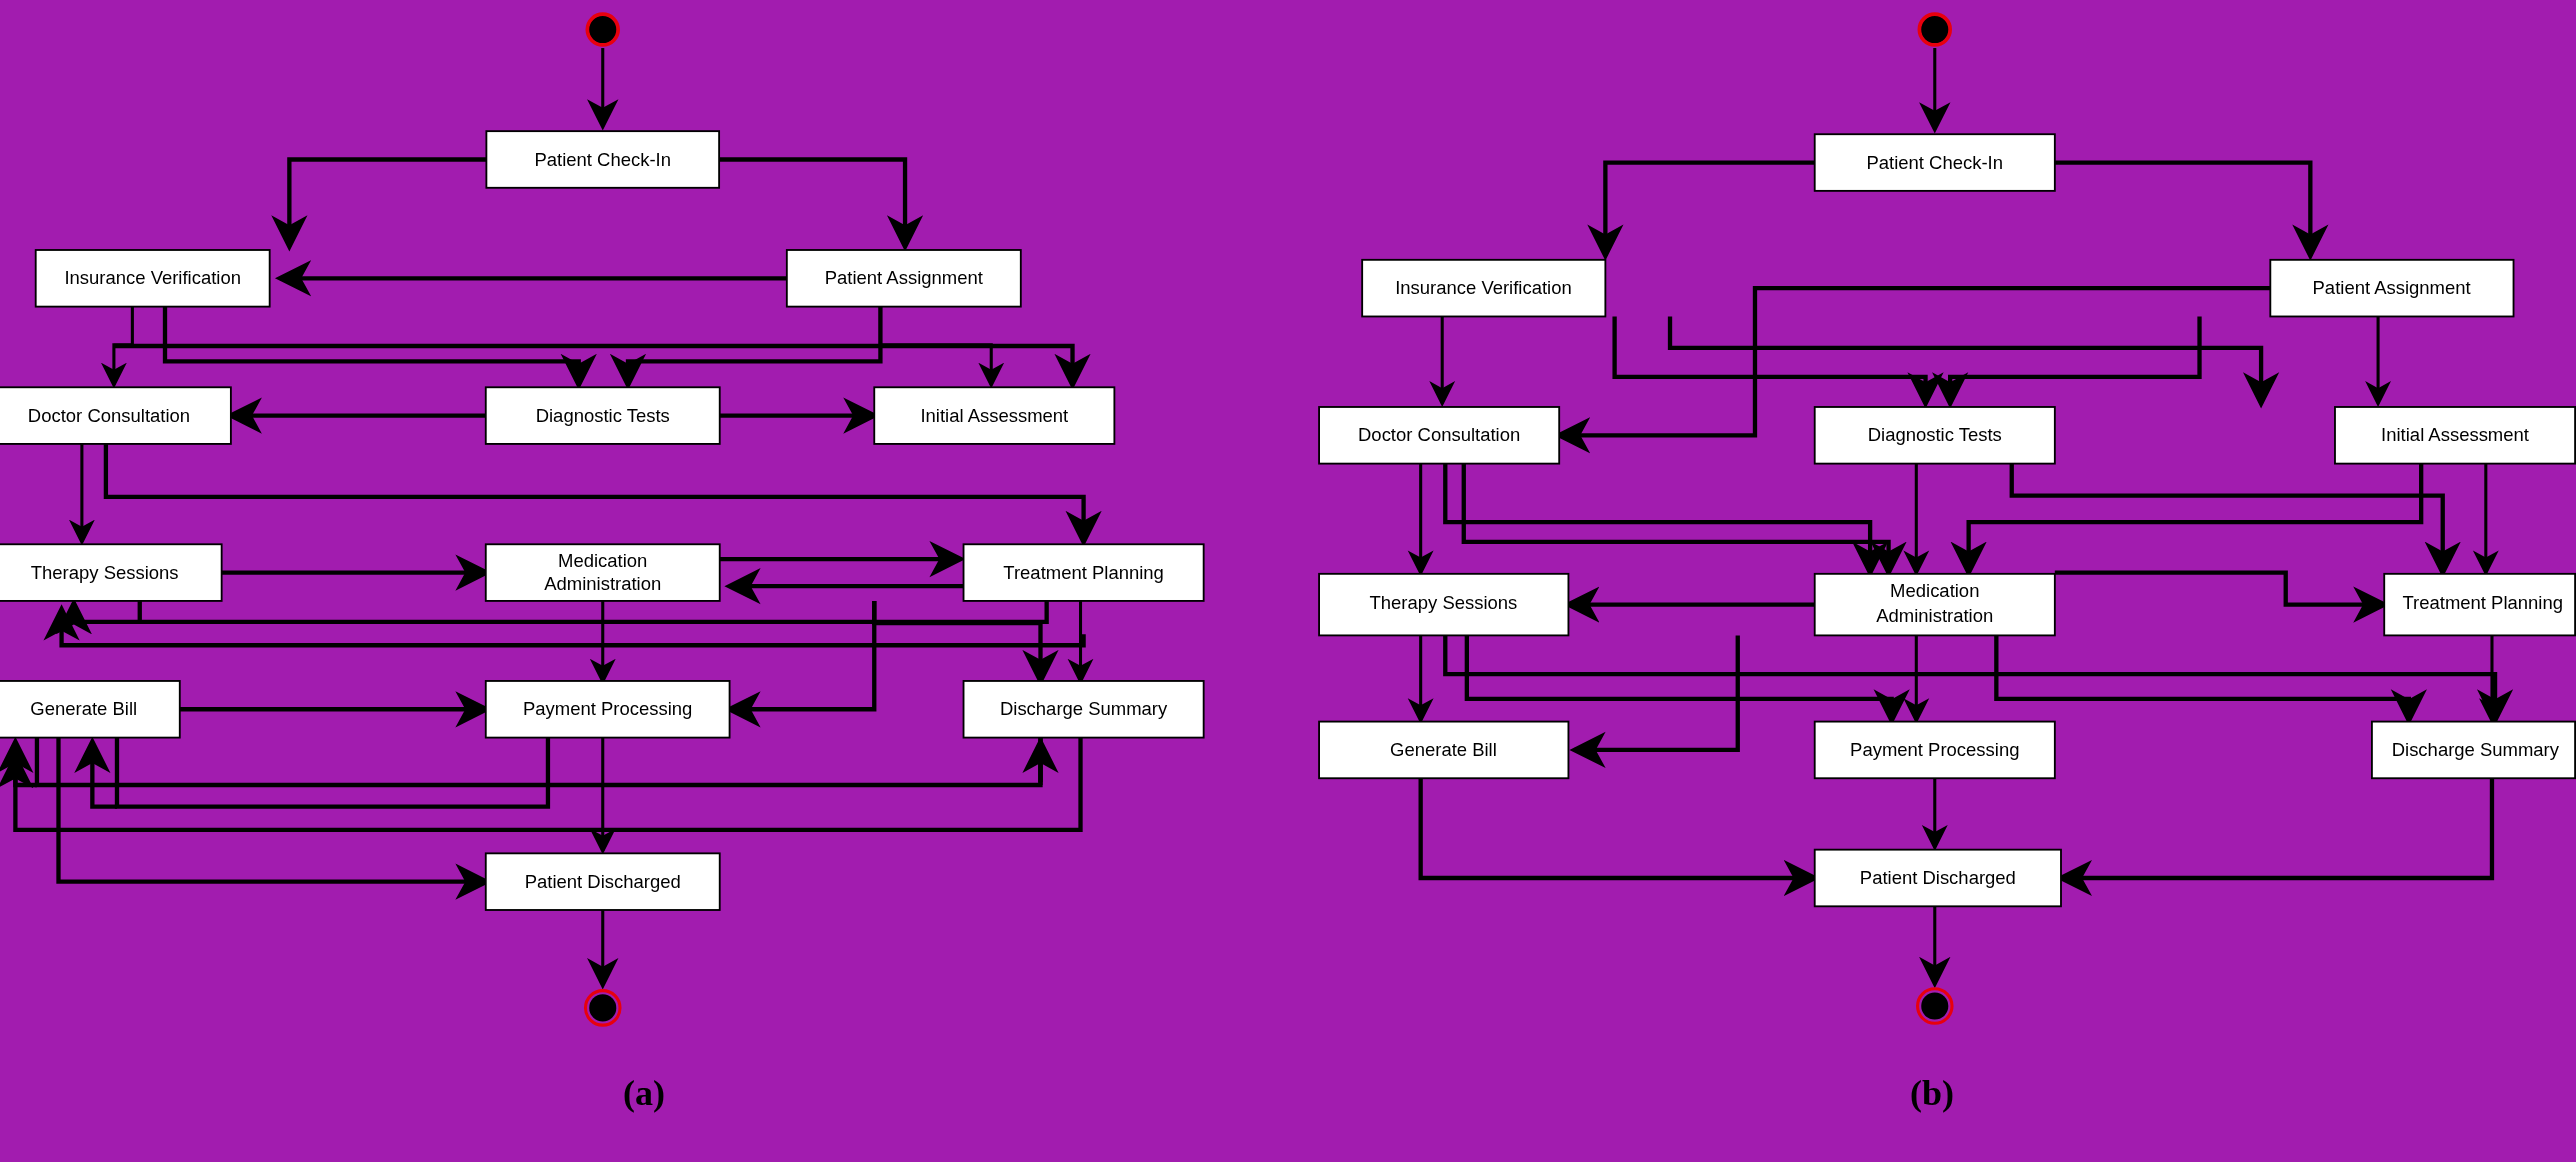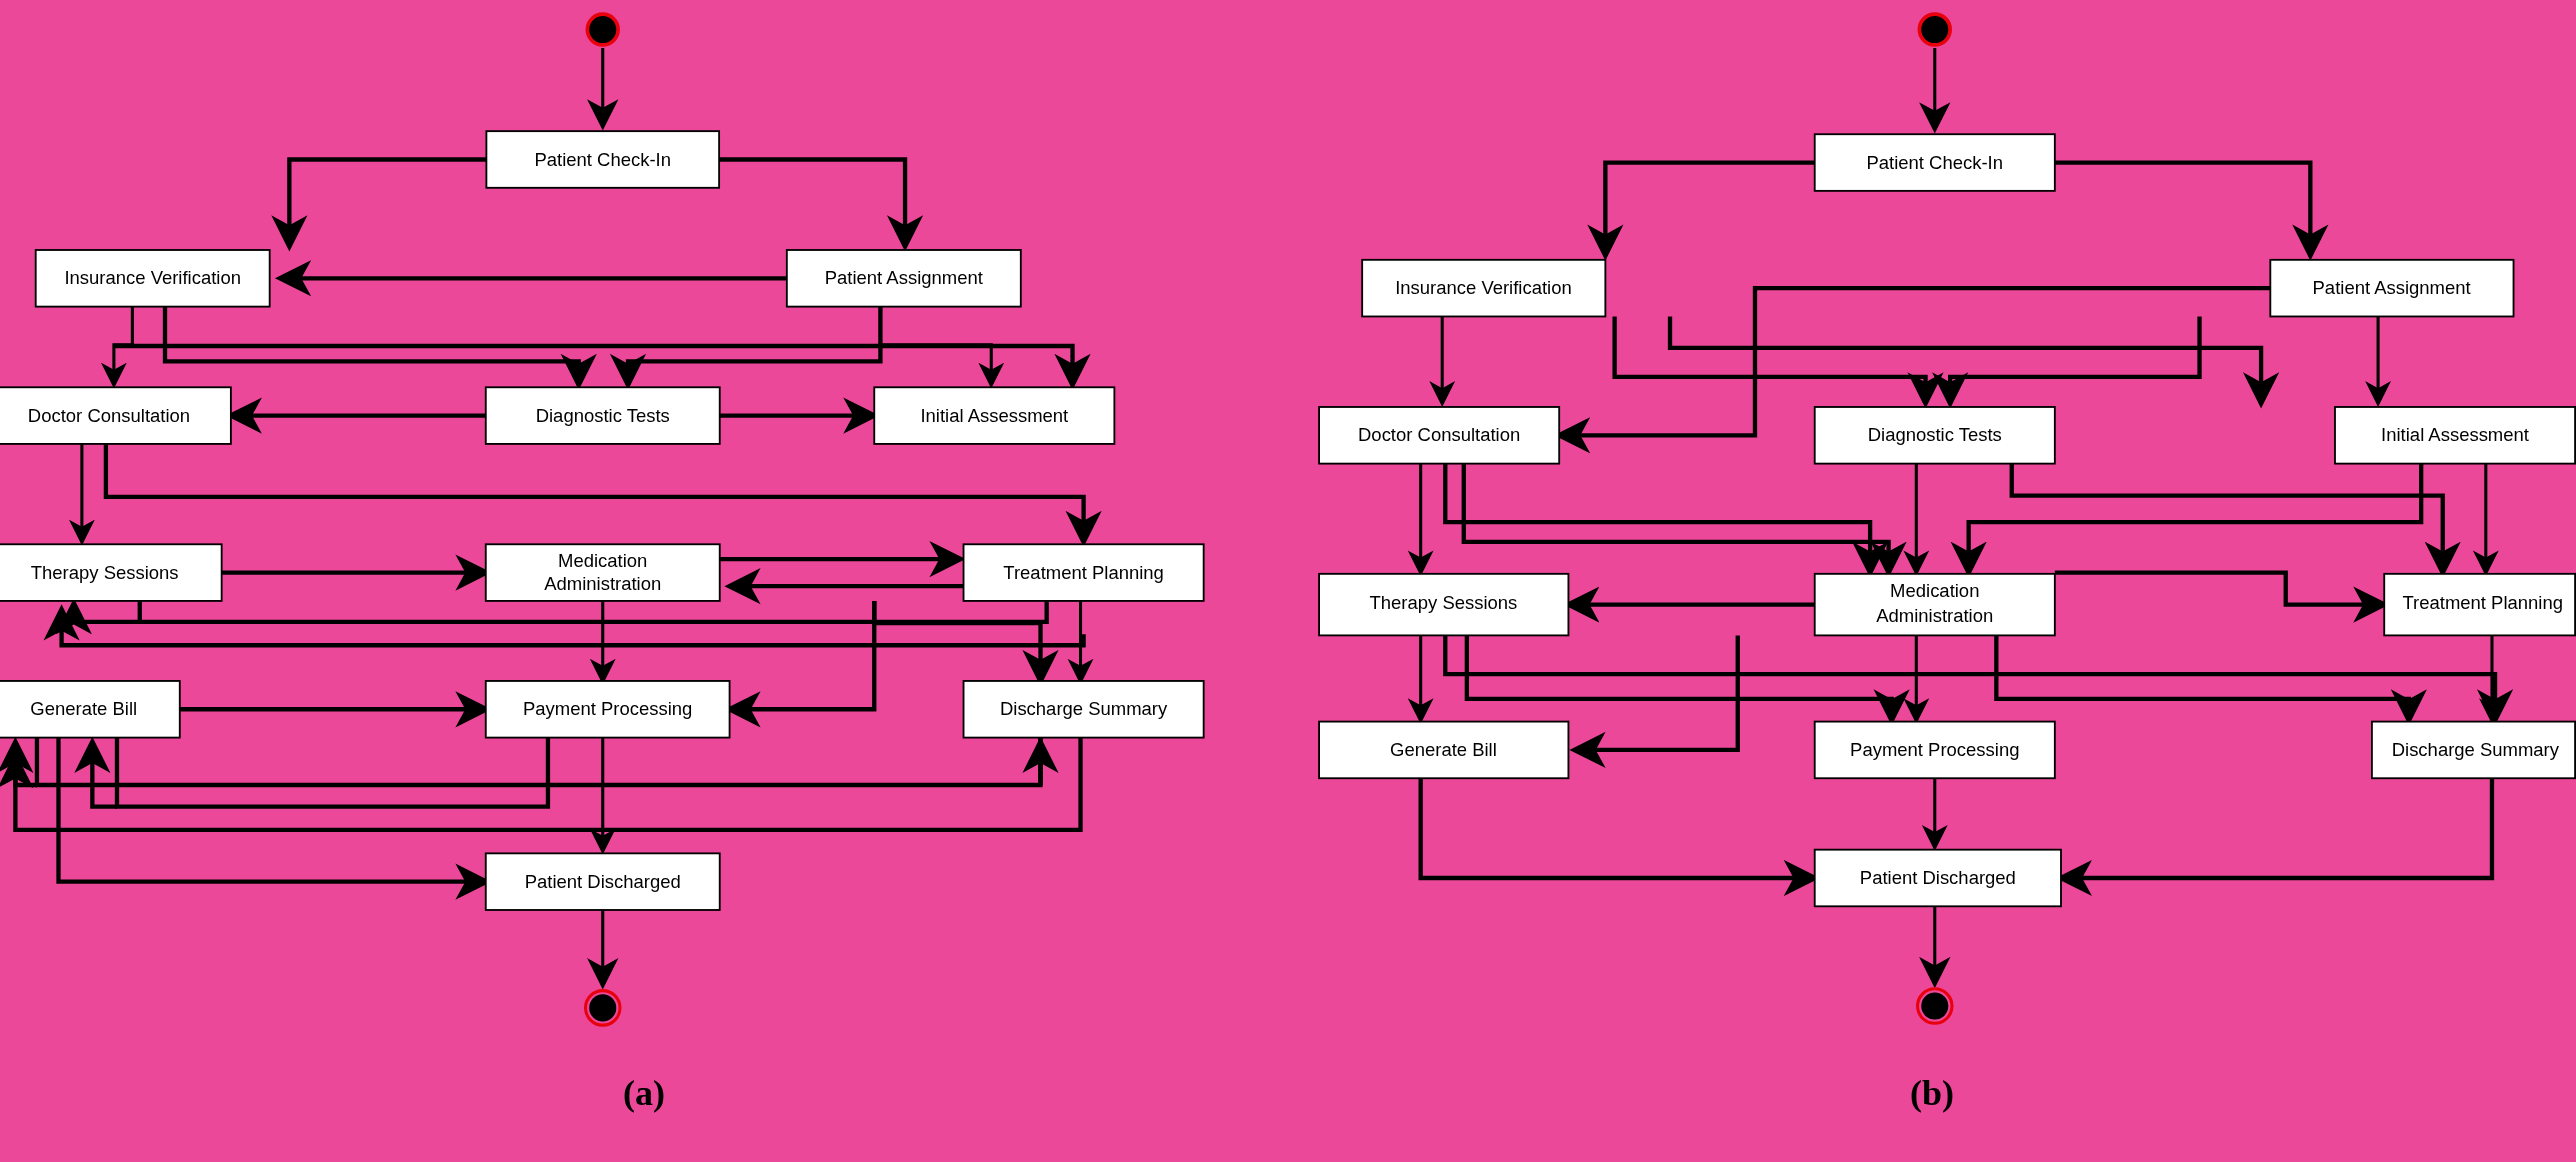--- a/index.html
+++ b/index.html
@@ -1,17 +1,17 @@
 <!DOCTYPE html>
 <html style="font-size:10px"><head>
 <meta charset="utf-8">
 <style>
   html,body{margin:0;padding:0;background:#ffffff;}
   body{width:2576px;height:1163px;font-family:"Liberation Sans",sans-serif;overflow:hidden;}
-  #stage{position:relative;width:2576px;height:1163px;background:#ec4899;text-decoration:underline;}
+  #stage{position:relative;width:2576px;height:1163px;background:#a21caf;text-decoration:underline;}
   .panel{position:absolute;top:0;height:1163px;}
   #panel-a{left:0;width:1288px;}
   #panel-b{left:1288px;width:1288px;}
   svg{display:block;}
   .nodebox{fill:#ffffff;stroke:#000000;stroke-width:3;}
   .nodelabel{font-family:"Liberation Sans",sans-serif;font-size:30px;fill:#000000;text-anchor:middle;dominant-baseline:middle;}
   .edge{stroke:#000000;fill:none;stroke-width:7;}
   .edge-thin{stroke:#000000;fill:none;stroke-width:5;}
   .initnode-core{fill:#000000;}
   .initnode-ring{fill:none;stroke:#e8000d;stroke-width:6;}

